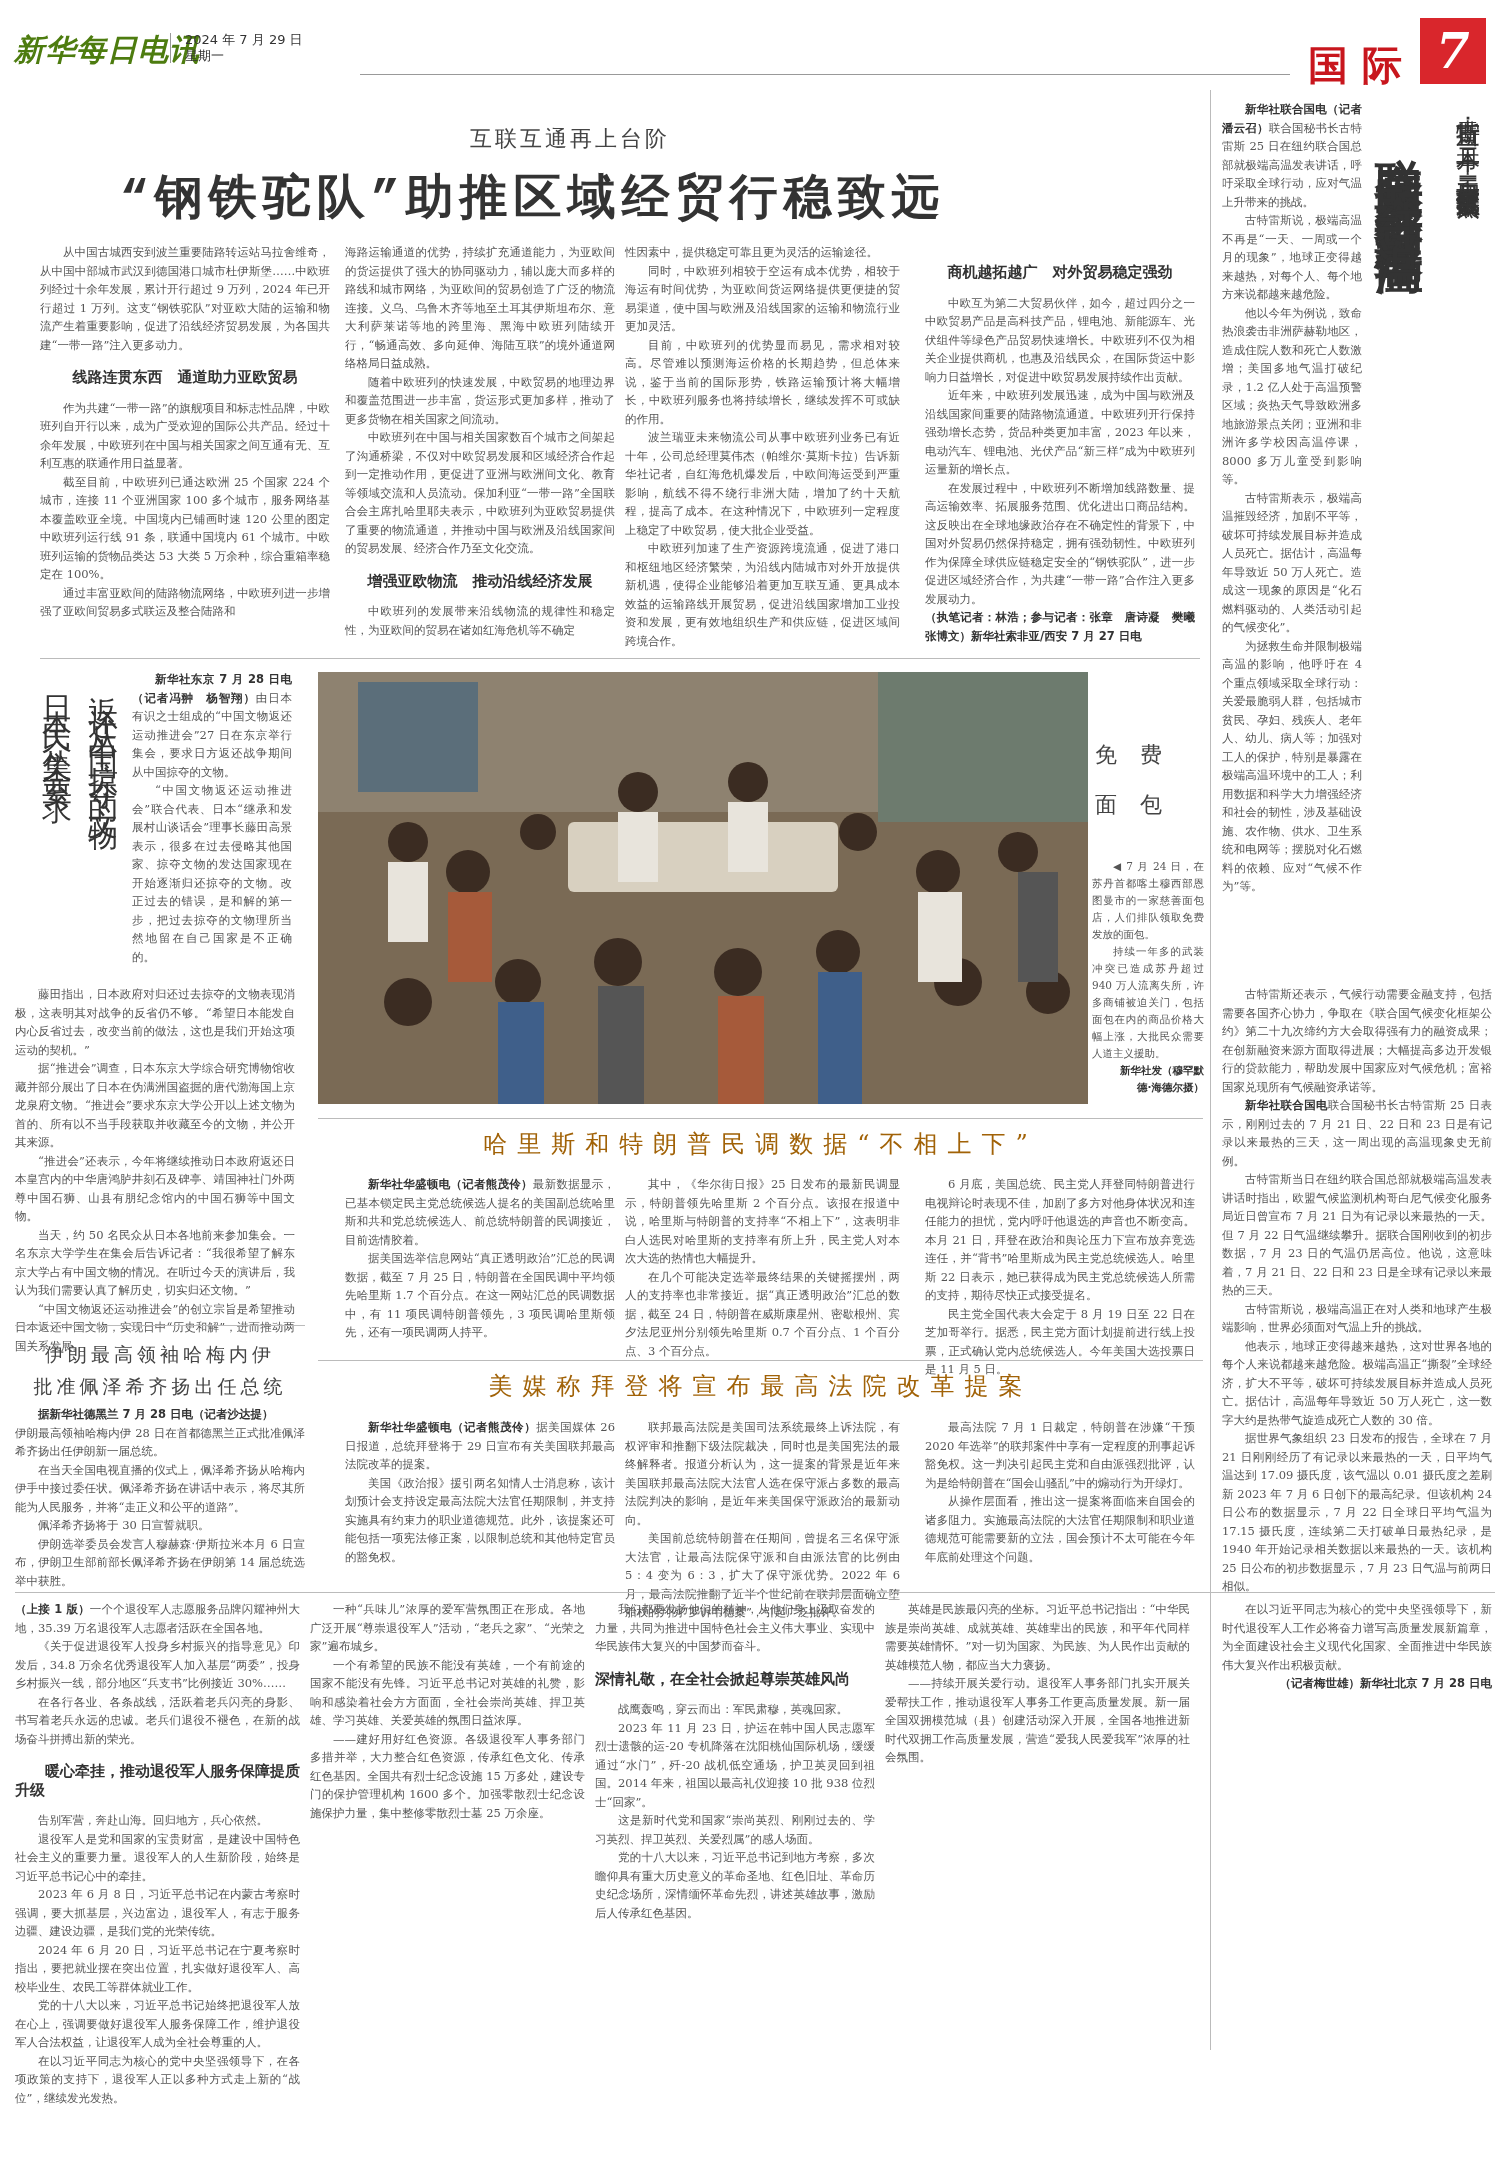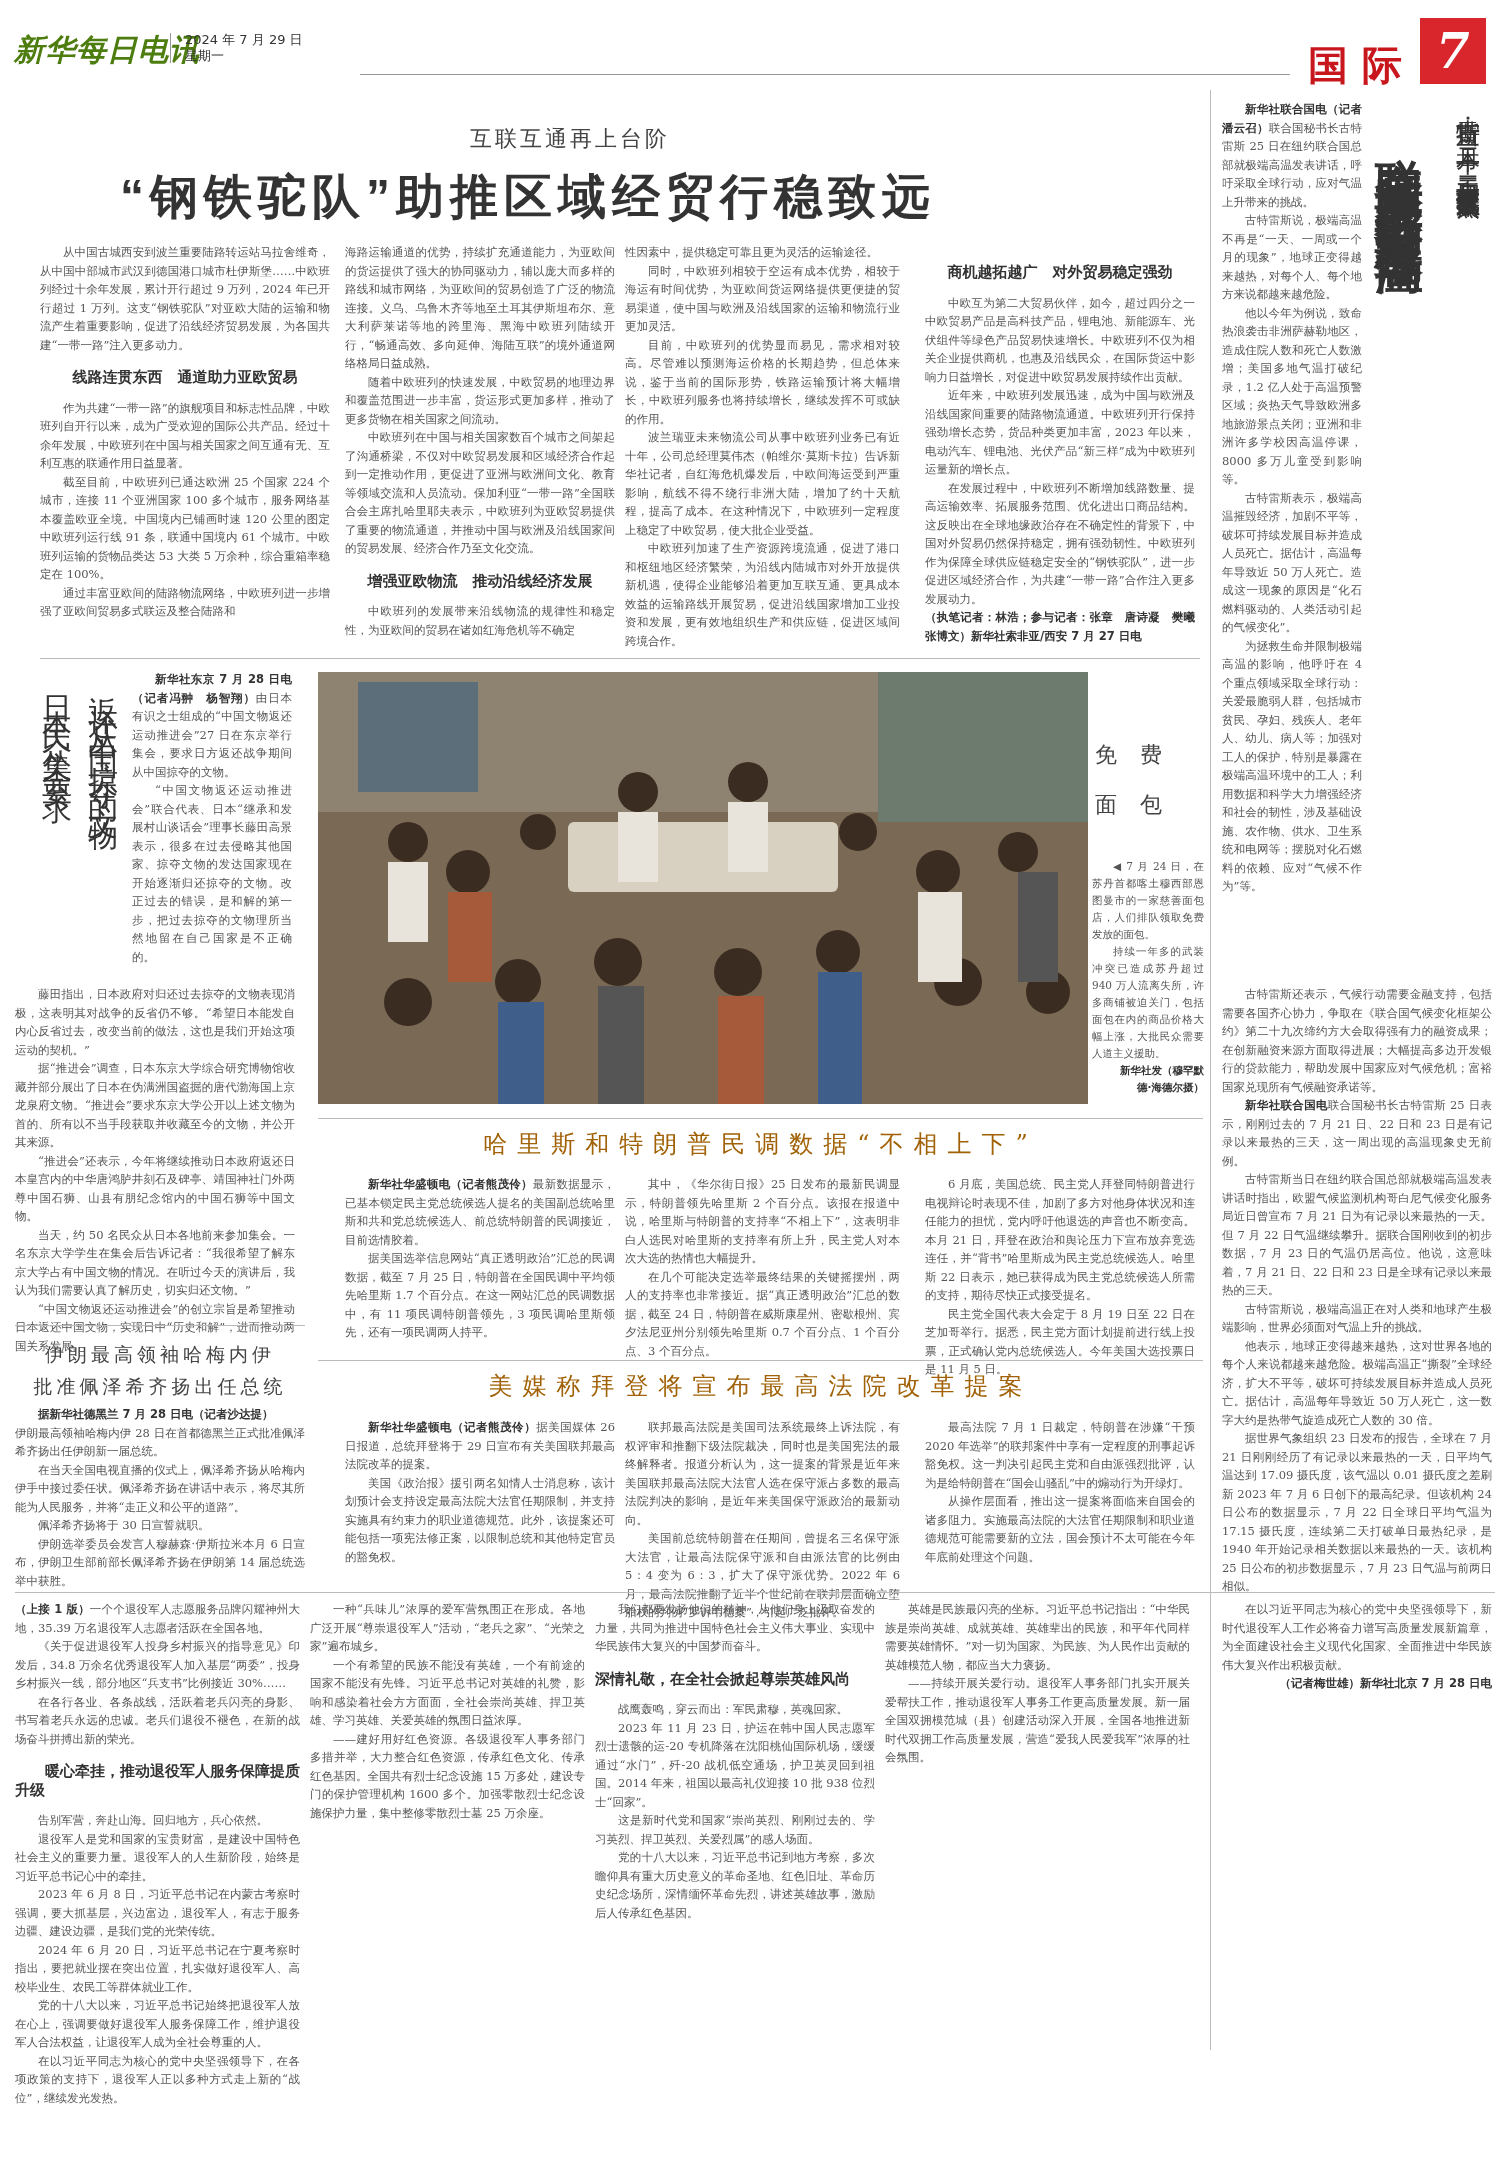--- a/index.html
+++ b/index.html
@@ -5,21 +5,21 @@
 *{box-sizing:border-box;margin:0;padding:0}
 body{width:1500px;height:2173px;background:#fff;font-family:"DejaVu Serif","Liberation Serif",serif;color:#333;position:relative;overflow:hidden}
 .abs{position:absolute}
 .masthead-logo{left:14px;top:30px;font-size:30px;font-weight:bold;color:#4d7c0f;font-style:italic;letter-spacing:1px;font-family:"DejaVu Serif",serif}
 .masthead-sep{left:170px;top:33px;width:1px;height:30px;background:#999}
 .masthead-date{left:185px;top:32px;font-size:13px;font-family:"DejaVu Sans",sans-serif;color:#333;line-height:16px}
 .hr-top{left:360px;top:74px;width:930px;height:1px;background:#999}
 .section-name{left:1308px;top:38px;font-size:40px;color:#c8161d;font-weight:bold;letter-spacing:14px}
 .page-num{left:1420px;top:18px;width:66px;height:66px;background:#d9262c;color:#fff;font-size:48px;font-weight:bold;text-align:center;line-height:66px;font-style:italic}
 .kicker{left:470px;top:124px;font-size:22px;color:#444;font-family:"DejaVu Sans",sans-serif;letter-spacing:3px}
-.headline-main{left:120px;top:165px;width:1000px;font-size:48px;font-weight:bold;color:#333;letter-spacing:6px;font-family:Liberation Sans, sans-serif}
+.headline-main{left:120px;top:165px;width:1000px;font-size:48px;font-weight:bold;color:#333;letter-spacing:6px;font-family:Liberation Mono, monospace}
 .col{font-size:11.5px;line-height:18.5px;color:#555;text-align:justify;font-family:"DejaVu Serif",serif}
 .col p{text-indent:2em}
 .col b{color:#333;font-family:"DejaVu Sans",sans-serif}
 .subhead{font-family:"DejaVu Sans",sans-serif;font-weight:bold;font-size:15px;color:#333;text-align:center;margin:14px 0 12px}
 .vtitle{writing-mode:vertical-rl;font-weight:bold;color:#333;font-family:"DejaVu Serif",serif}
 .photo{left:318px;top:672px;width:770px;height:432px;overflow:hidden;background:#6b5a4a}
 .rule{background:#bbb;height:1px}
 .vrule{background:#bbb;width:1px}
 .h2{font-family:"DejaVu Serif",serif;color:#a16207;letter-spacing:10px;text-align:center}
 </style>

